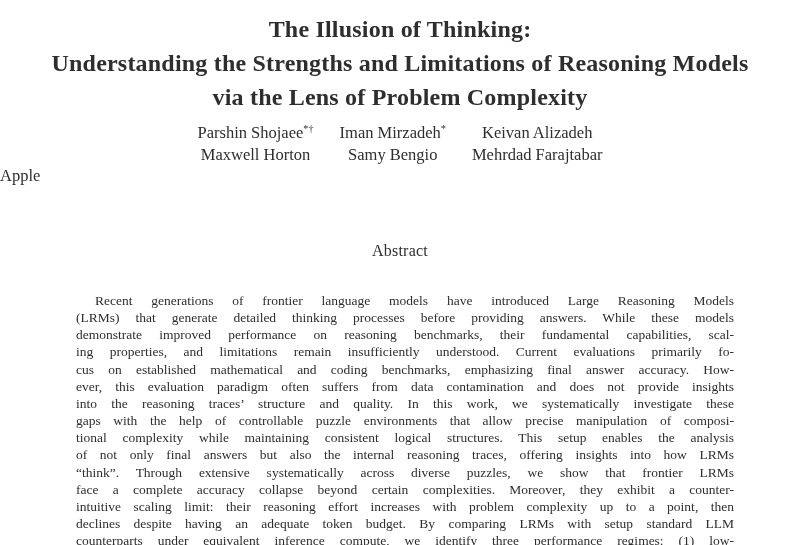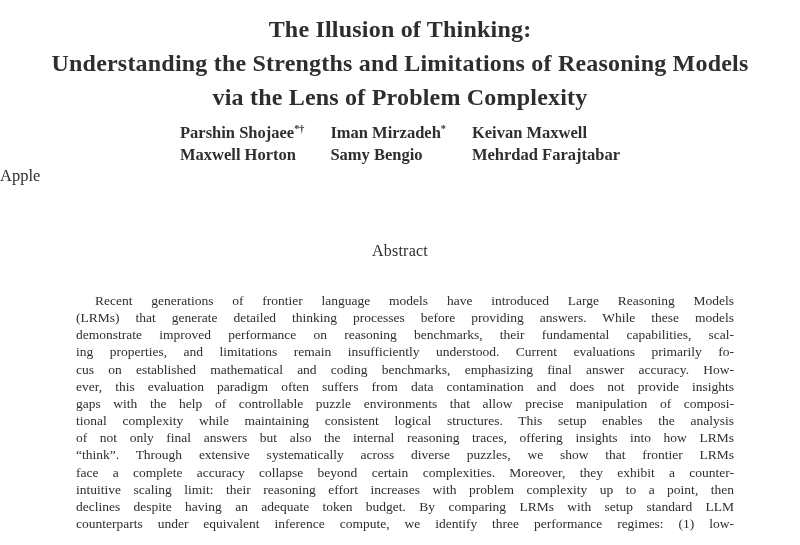--- a/index.html
+++ b/index.html
@@ -31,21 +31,21 @@
   .title-line { display: block; font-weight: bold; }
   .authors {
     margin-top: 8px;
     display: grid;
     grid-template-columns: repeat(3, auto);
     justify-content: center;
     column-gap: 26px;
     font-size: 16.5px;
     line-height: 22px;
   }
-  .author { white-space: nowrap; font-weight: bold; }
+  .author { text-align: center; white-space: nowrap; }
   .author sup {
     font-size: 62%;
     vertical-align: super;
     line-height: 0;
   }
   .affiliation {
     text-align: left;
     font-size: 16.5px;
     line-height: 20px;
   }
@@ -78,37 +78,38 @@
 
   <h1 class="title">
     <span class="title-line">The Illusion of Thinking:</span>
     <span class="title-line">Understanding the Strengths and Limitations of Reasoning Models</span>
     <span class="title-line">via the Lens of Problem Complexity</span>
   </h1>
 
   <div class="authors">
     <span class="author"><span>Parshin Shojaee</span><sup>*†</sup></span>
     <span class="author"><span>Iman Mirzadeh</span><sup>*</sup></span>
-    <span class="author"><span>Keivan Maxwell</span><sup></sup></span>
+    <span class="author"><span>Keivan Alizadeh</span><sup></sup></span>
     <span class="author"><span>Maxwell Horton</span><sup></sup></span>
     <span class="author"><span>Samy Bengio</span><sup></sup></span>
     <span class="author"><span>Mehrdad Farajtabar</span><sup></sup></span>
   </div>
 
   <div class="affiliation">Apple</div>
 
   <div class="abstract-heading">Abstract</div>
 
   <div class="abstract-body">
     <div class="abs-line first">Recent generations of frontier language models have introduced Large Reasoning Models</div>
     <div class="abs-line">(LRMs) that generate detailed thinking processes before providing answers. While these models</div>
     <div class="abs-line">demonstrate improved performance on reasoning benchmarks, their fundamental capabilities, scal-</div>
     <div class="abs-line">ing properties, and limitations remain insufficiently understood. Current evaluations primarily fo-</div>
     <div class="abs-line">cus on established mathematical and coding benchmarks, emphasizing final answer accuracy. How-</div>
     <div class="abs-line">ever, this evaluation paradigm often suffers from data contamination and does not provide insights</div>
+    <div class="abs-line">into the reasoning traces’ structure and quality. In this work, we systematically investigate these</div>
     <div class="abs-line">gaps with the help of controllable puzzle environments that allow precise manipulation of composi-</div>
     <div class="abs-line">tional complexity while maintaining consistent logical structures. This setup enables the analysis</div>
     <div class="abs-line">of not only final answers but also the internal reasoning traces, offering insights into how LRMs</div>
     <div class="abs-line">“think”. Through extensive systematically across diverse puzzles, we show that frontier LRMs</div>
     <div class="abs-line">face a complete accuracy collapse beyond certain complexities. Moreover, they exhibit a counter-</div>
     <div class="abs-line">intuitive scaling limit: their reasoning effort increases with problem complexity up to a point, then</div>
     <div class="abs-line">declines despite having an adequate token budget. By comparing LRMs with setup standard LLM</div>
     <div class="abs-line">counterparts under equivalent inference compute, we identify three performance regimes: (1) low-</div>
   </div>
 

